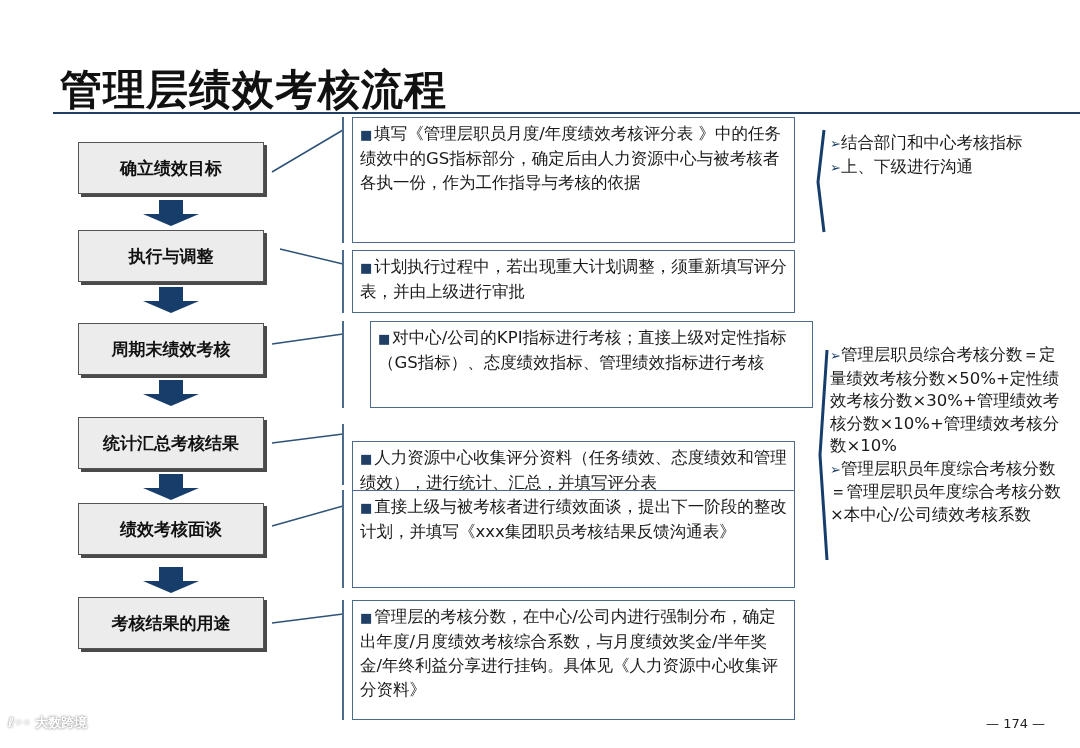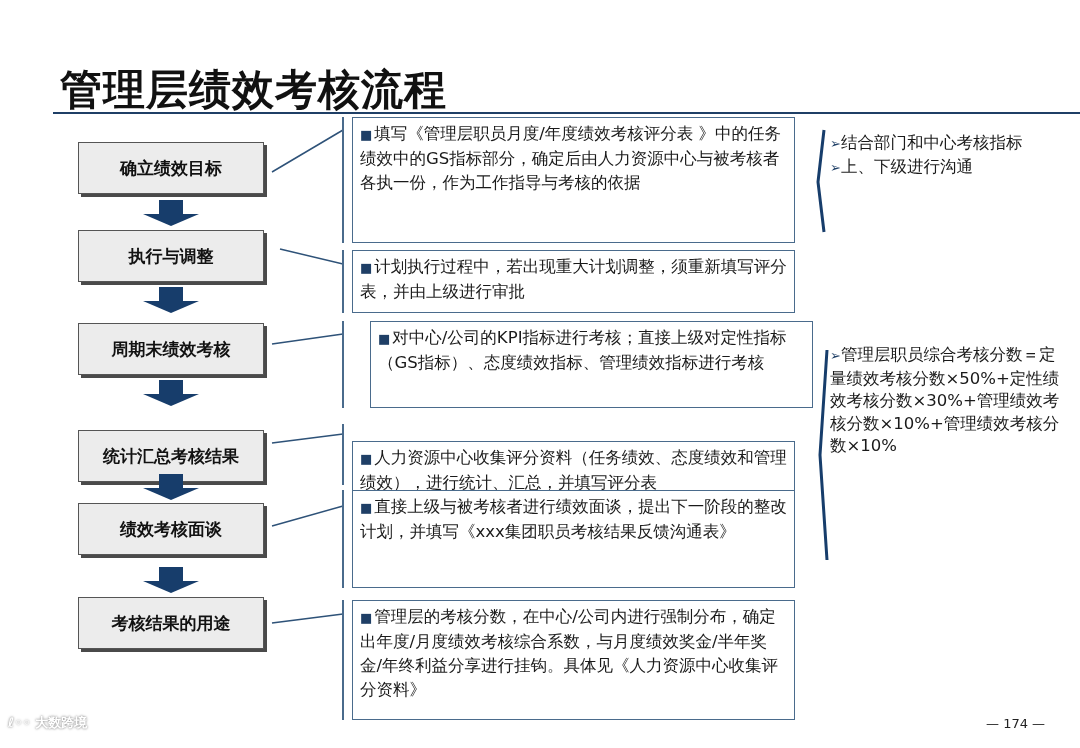--- a/index.html
+++ b/index.html
@@ -94,21 +94,21 @@
   </svg>
 
 <div class="step" style="top:323px;">
     <span>周期末绩效考核</span>
   </div>
 <svg class="arrow" style="top:380px;" viewBox="0 0 56 26">
     <rect x="16" y="0" width="24" height="14" fill="#173d6b"></rect>
     <polygon points="0,14 56,14 28,26" fill="#173d6b"></polygon>
   </svg>
 
-<div class="step" style="top:430px;">
+<div class="step" style="top:417px;">
     <span>统计汇总考核结果</span>
   </div>
 <svg class="arrow" style="top:474px;" viewBox="0 0 56 26">
     <rect x="16" y="0" width="24" height="14" fill="#173d6b"></rect>
     <polygon points="0,14 56,14 28,26" fill="#173d6b"></polygon>
   </svg>
 
 <div class="step" style="top:503px;">
     <span>绩效考核面谈</span>
   </div>
@@ -140,16 +140,17 @@
   <span class="bullet">■</span><span>管理层的考核分数，在中心/公司内进行强制分布，确定出年度/月度绩效考核综合系数，与月度绩效奖金/半年奖金/年终利益分享进行挂钩。具体见《人力资源中心收集评分资料》</span>
 </div>
 
 <div class="note" style="top:132px;">
   <div><span class="tri">➢</span><span>结合部门和中心考核指标</span></div>
   <div><span class="tri">➢</span><span>上、下级进行沟通</span></div>
 </div>
 
 <div class="note" style="top:344px; width:240px;">
   <div><span class="tri">➢</span><span>管理层职员综合考核分数＝定量绩效考核分数×50%+定性绩效考核分数×30%+管理绩效考核分数×10%+管理绩效考核分数×10%</span></div>
+  <div><span class="tri">➢</span><span>管理层职员年度综合考核分数＝管理层职员年度综合考核分数×本中心/公司绩效考核系数</span></div>
 </div>
 
 <div class="footer-logo"><span>ℓ◦◦ </span><span>大数跨境</span></div>
 <div class="page-num">— 174 —</div>
 
 </body></html>

